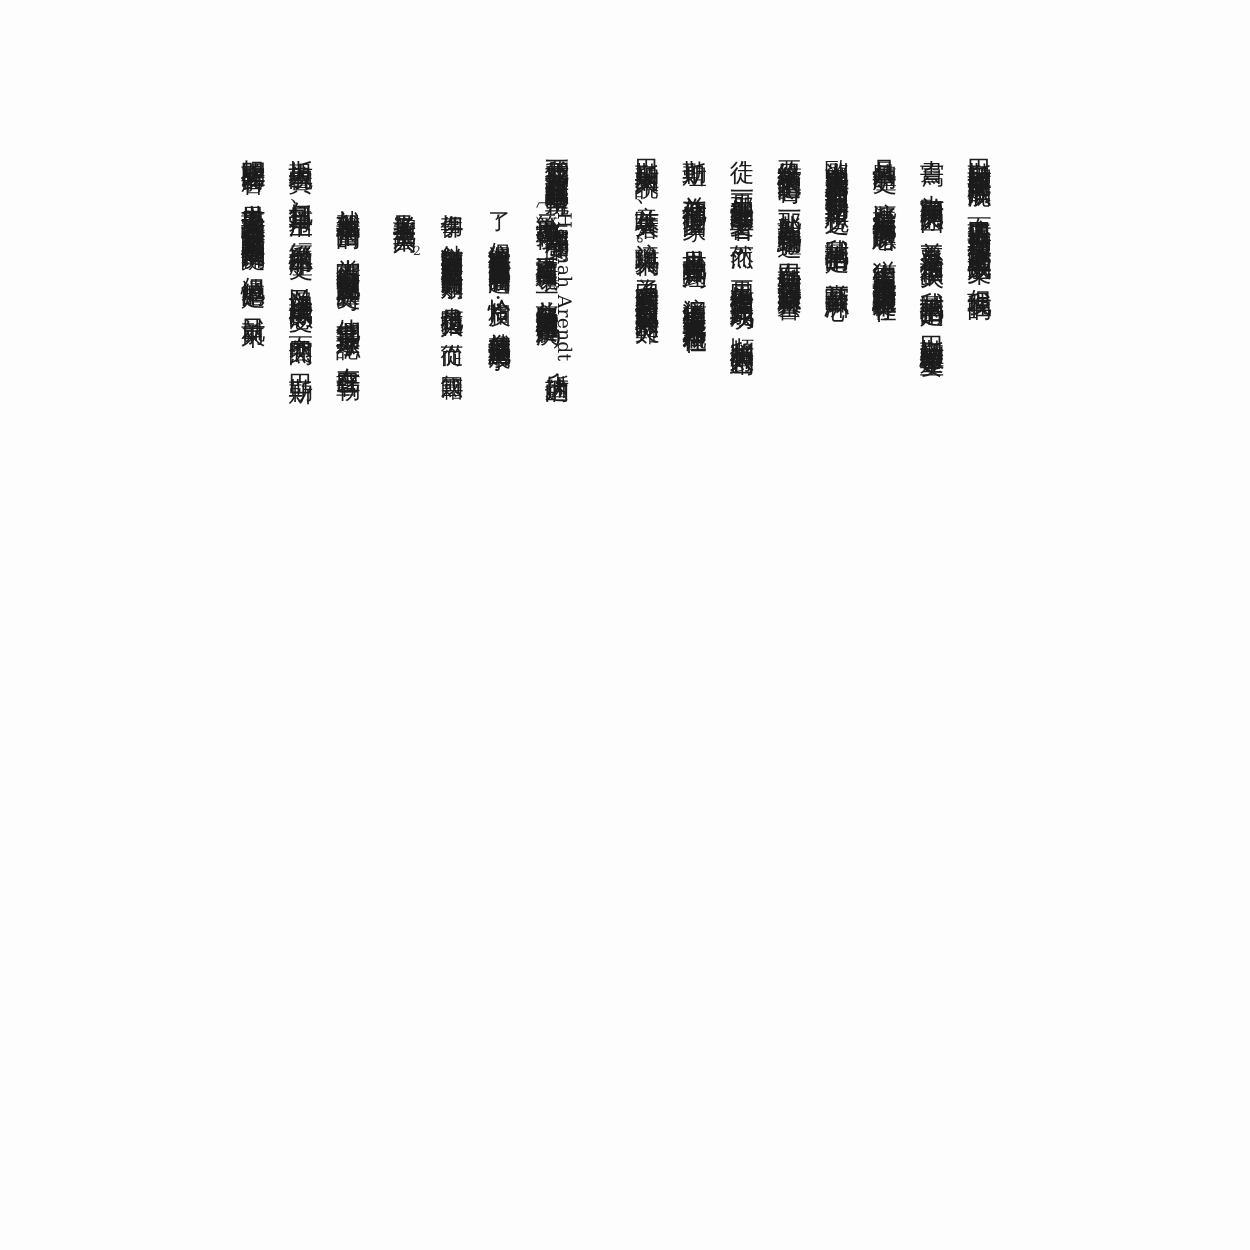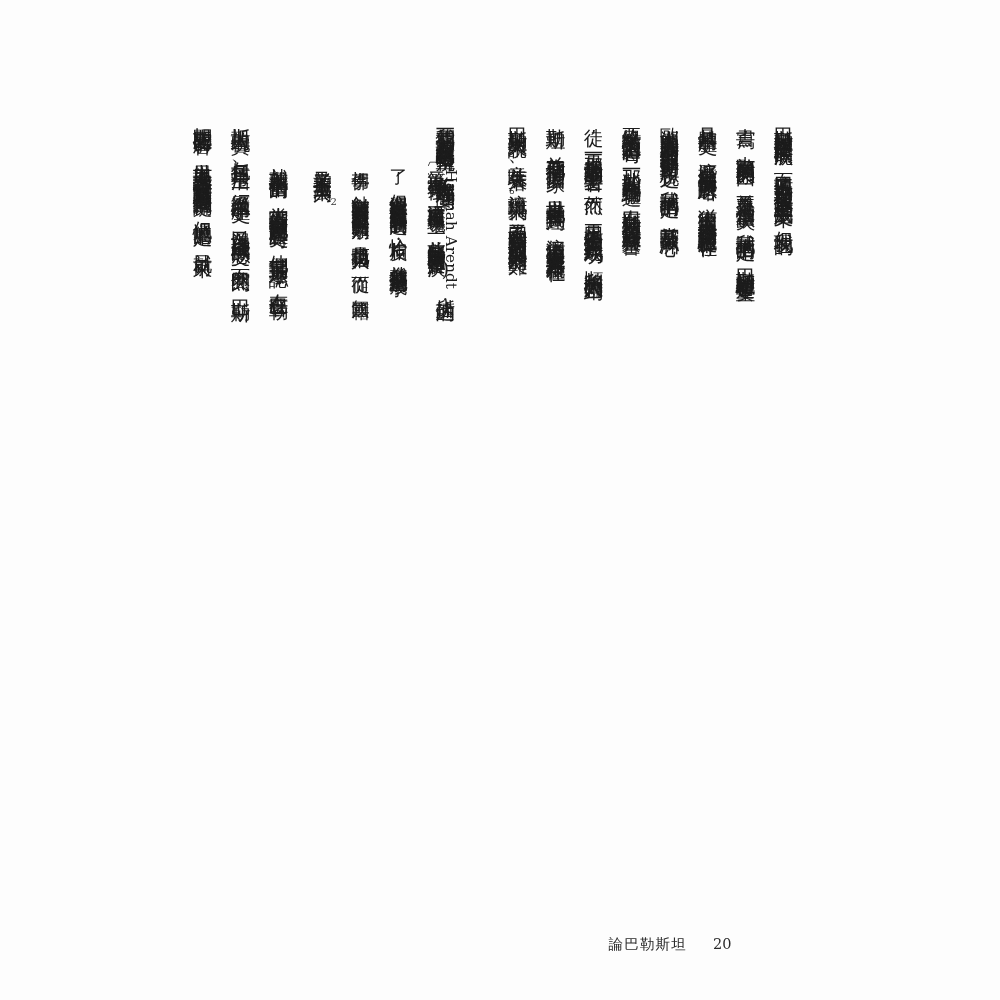--- a/index.html
+++ b/index.html
@@ -118,17 +118,14 @@
     <div class="vcol quote" style="right:424px">切事件,針對猶太問題的解方只是製造了一個新的難民類別,也就是阿拉伯人,從而,無國籍</div>
 
     <div class="vcol quote" style="right:462px"><span>者又增加了七十萬至八十萬人。</span><span class="fnmark">2</span></div>
 
     <div class="vcol indent-para" style="right:505px">就如我在本書指出的,當人們不斷頌揚以色列及其歷史時,他們直到最近才承認,存在著巴勒</div>
     <div class="vcol" style="right:543px">斯坦人的現實,包括其日常生活、經歷過的小歷史,以及渴望達成目標的感受。而突然間,巴勒斯</div>
     <div class="vcol" style="right:581px">坦問題需要解答:世界輿論要求合理看待長年遭到忽略的近東僵局關鍵。但遺憾的是,就目前來</div>
 
   </div>
 
-  <div id="footer">
-    <span id="footer-inner"><span id="footer-title">論巴勒斯坦</span><span id="footer-page">20</span></span>
-  </div>
 
 </div>
 
 </body></html>

